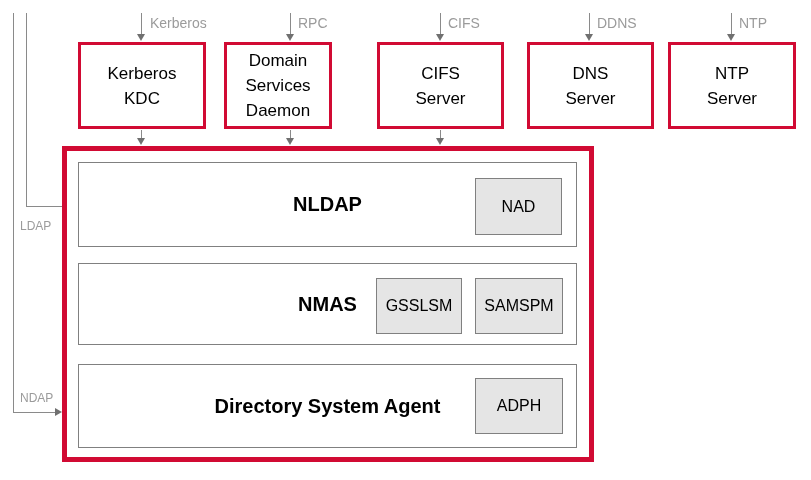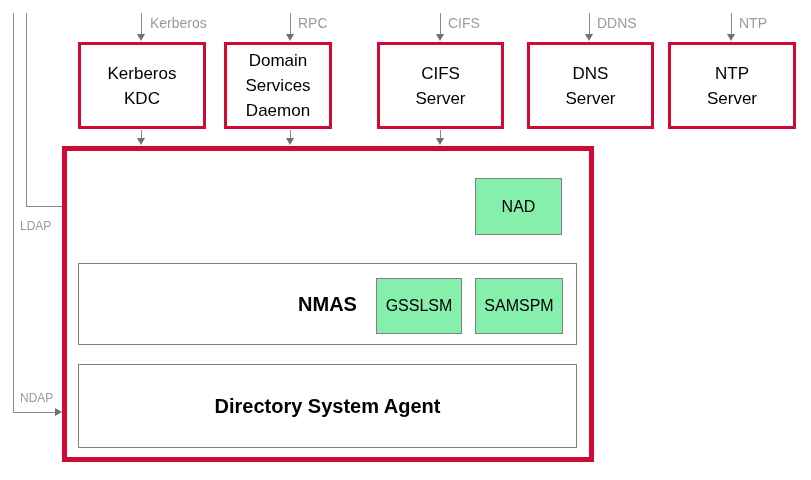--- a/index.html
+++ b/index.html
@@ -103,21 +103,21 @@
     align-items: center;
     justify-content: center;
     font-weight: bold;
     font-size: 20px;
   }
 
   
   .module-box {
     position: absolute;
     border: 1px solid var(--border, #808080);
-    background: #86efac;
+    background: #e5e5e5;
     display: flex;
     align-items: center;
     justify-content: center;
     font-size: 16px;
   }
   .mod-nad     { left: 475px; top: 178px; width: 87px; height: 57px; }
   .mod-gsslsm  { left: 376px; top: 278px; width: 86px; height: 56px; }
   .mod-samspm  { left: 475px; top: 278px; width: 88px; height: 56px; }
   .mod-adph    { left: 475px; top: 378px; width: 88px; height: 56px; }
 </style>
@@ -172,25 +172,29 @@
   <div class="arrow-right" style="left:68px; top:202px;"></div>
   <span class="side-label" style="left:20px; top:219px;">LDAP</span>
 
   <div class="vline" style="left:13px; top:13px; height:400px;"></div>
   <div class="hline" style="left:13px; top:412px; width:42px;"></div>
   <div class="arrow-right" style="left:55px; top:408px;"></div>
   <span class="side-label" style="left:20px; top:391px;">NDAP</span>
 
   <div class="edir-box"></div>
 
+  <div class="row row-nldap">
+    <div class="row-title">NLDAP</div>
+  </div>
   <div class="module-box mod-nad">NAD</div>
 
   <div class="row row-nmas">
     <div class="row-title">NMAS</div>
   </div>
   <div class="module-box mod-samspm">SAMSPM</div>
   <div class="module-box mod-gsslsm">GSSLSM</div>
 
   <div class="row row-dsa">
     <div class="row-title">Directory System Agent</div>
   </div>
+  <div class="module-box mod-adph">ADPH</div>
 
 </div>
 
 </body></html>

